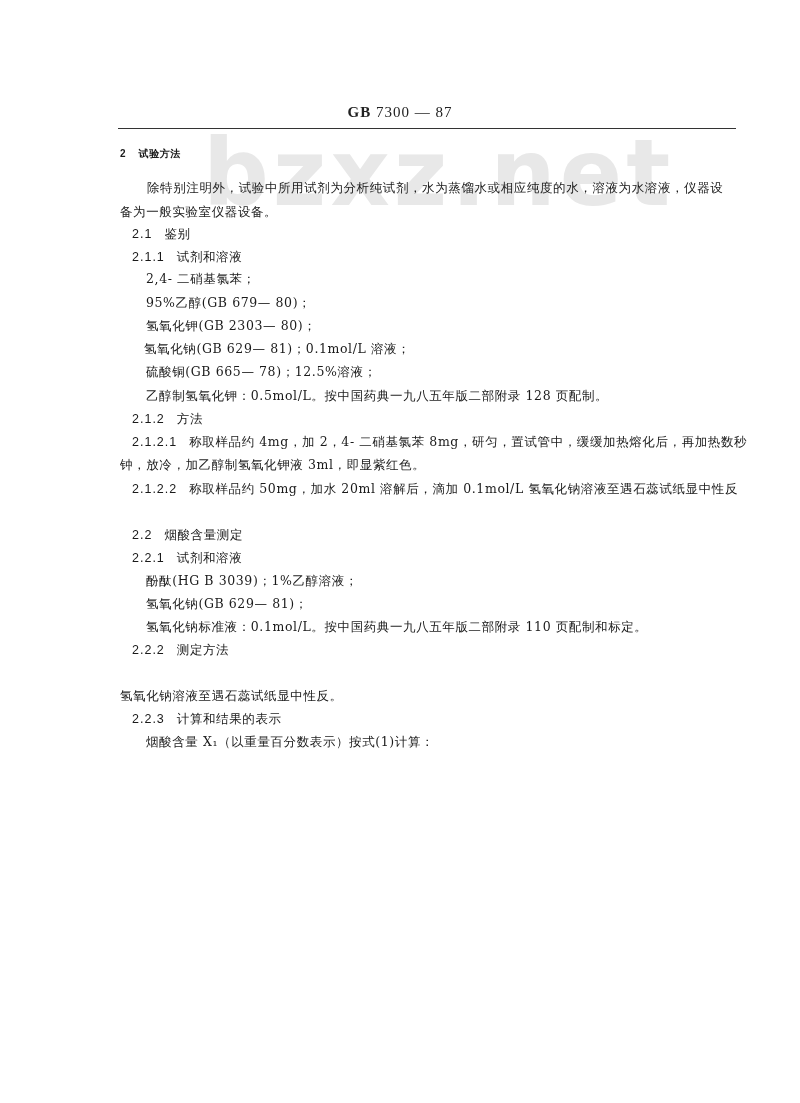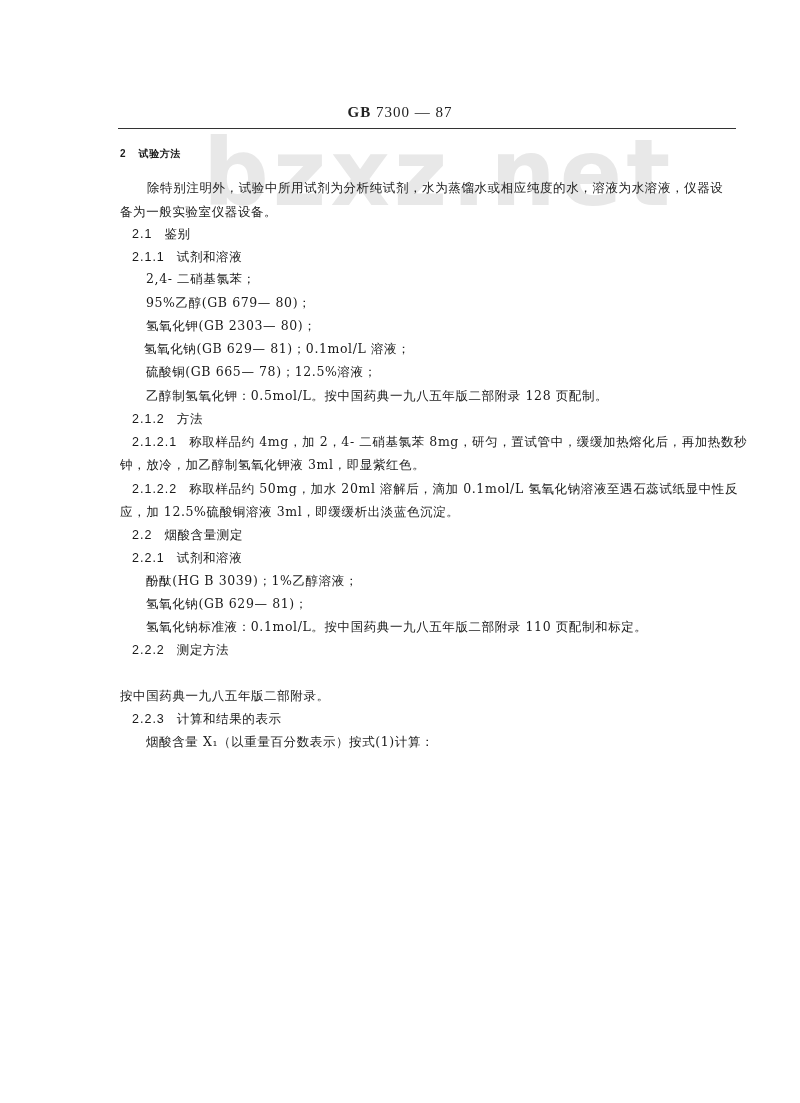--- a/index.html
+++ b/index.html
@@ -67,32 +67,31 @@
   <div class="line" style="top:411px; left:132px;">
     <span class="num">2.1.2</span><span>方法</span>
   </div>
   <div class="line" style="top:434px; left:132px;">
     <span class="num">2.1.2.1</span><span>称取样品约 4mg，加 2，4- 二硝基氯苯 8mg，研匀，置试管中，缓缓加热熔化后，再加热数秒</span>
   </div>
   <div class="line" style="top:457px; left:120px;">钟，放冷，加乙醇制氢氧化钾液 3ml，即显紫红色。</div>
   <div class="line" style="top:481px; left:132px;">
     <span class="num">2.1.2.2</span><span>称取样品约 50mg，加水 20ml 溶解后，滴加 0.1mol/L 氢氧化钠溶液至遇石蕊试纸显中性反</span>
   </div>
-  <div class="line" style="top:504px; left:120px;">应，加 12.5%硫酸铜溶液 3ml，即缓缓析出淡蓝色沉淀。</div>
 
   <div class="line" style="top:527px; left:132px;">
     <span class="num">2.2</span><span>烟酸含量测定</span>
   </div>
   <div class="line" style="top:550px; left:132px;">
     <span class="num">2.2.1</span><span>试剂和溶液</span>
   </div>
   <div class="line" style="top:573px; left:146px;">酚酞(HG B 3039)；1%乙醇溶液；</div>
   <div class="line" style="top:596px; left:146px;">氢氧化钠(GB 629— 81)；</div>
   <div class="line" style="top:619px; left:146px;">氢氧化钠标准液：0.1mol/L。按中国药典一九八五年版二部附录 110 页配制和标定。</div>
   <div class="line" style="top:642px; left:132px;">
     <span class="num">2.2.2</span><span>测定方法</span>
   </div>
-  <div class="line" style="top:688px; left:120px;">按中国药典一九八五年版二部附录。</div>
+  <div class="line" style="top:688px; left:120px;">氢氧化钠溶液至遇石蕊试纸显中性反。</div>
   <div class="line" style="top:711px; left:132px;">
     <span class="num">2.2.3</span><span>计算和结果的表示</span>
   </div>
   <div class="line" style="top:734px; left:146px;">烟酸含量 X₁（以重量百分数表示）按式(1)计算：</div>
 </div>
 
 </body></html>

